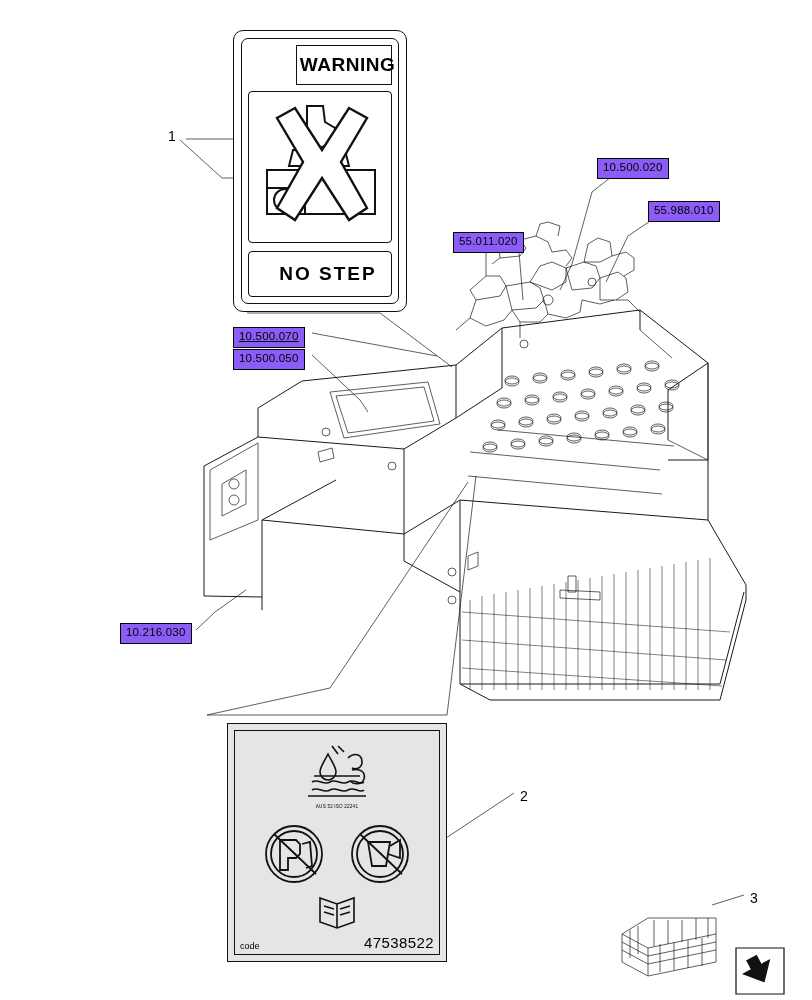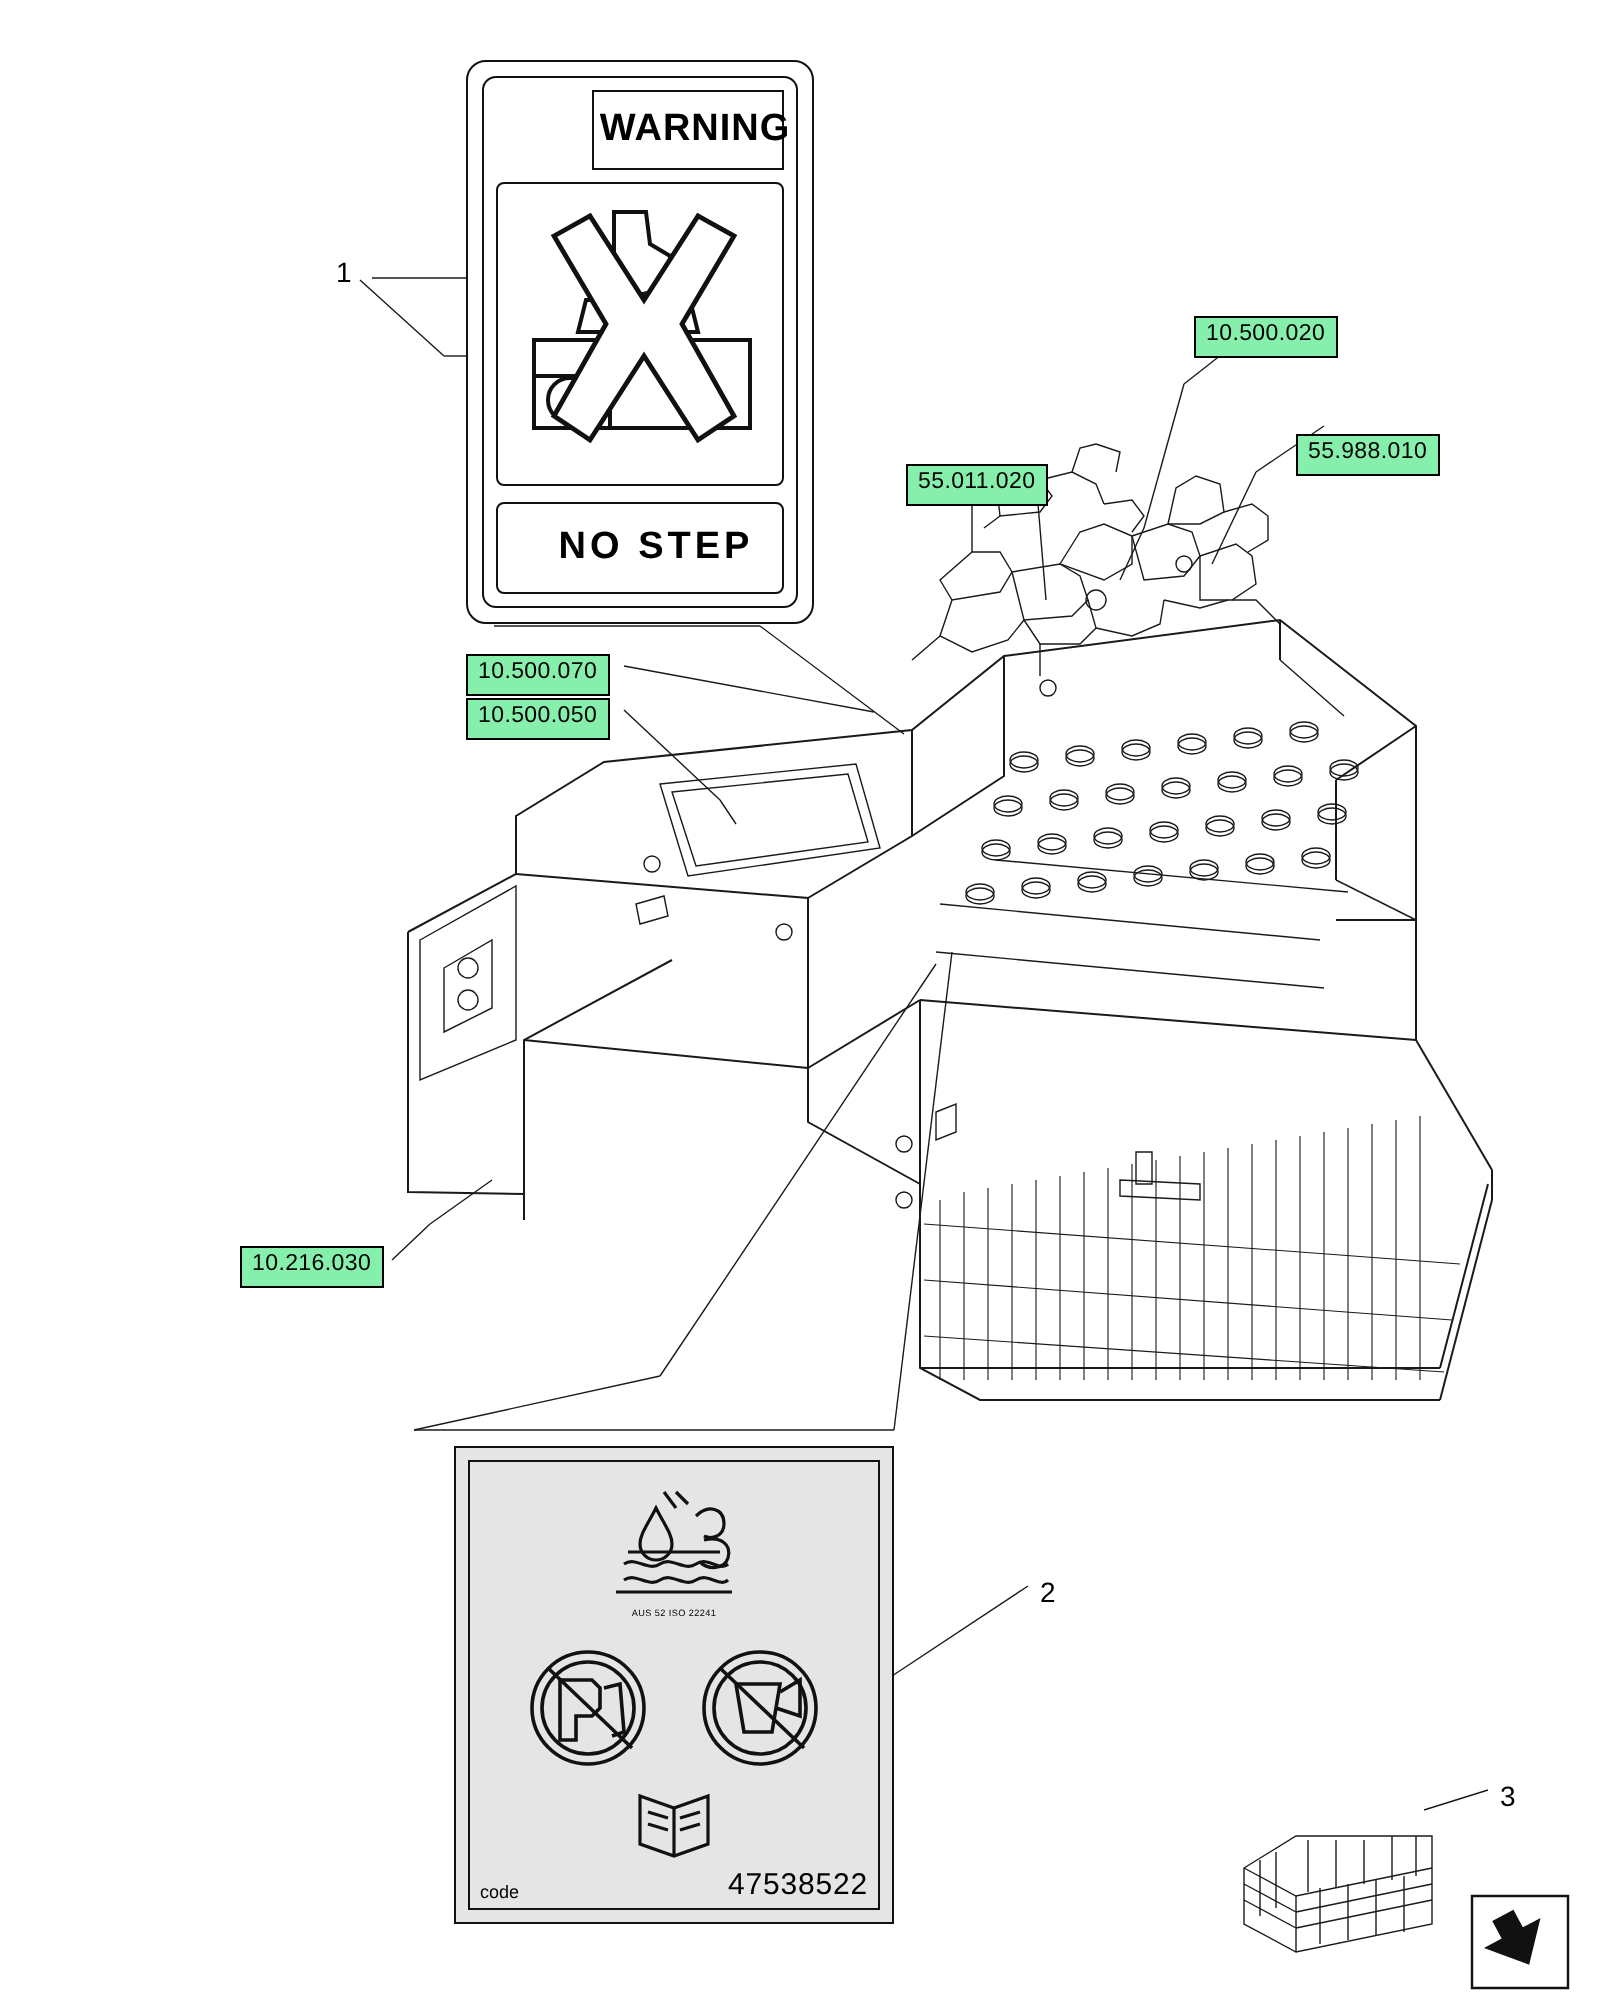--- a/index.html
+++ b/index.html
@@ -9,21 +9,21 @@
 
   svg { display:block; }
   .ink { fill:none; stroke:#1a1a1a; stroke-width:1; }
   .ink-thin { fill:none; stroke:#1a1a1a; stroke-width:0.7; }
   .hatch { fill:none; stroke:#1a1a1a; stroke-width:0.55; }
 
   
   .callout {
     position:absolute;
     border:1px solid #000;
-    background:#86efac;
+    background:#8b5cf6;
     font-size:11.5px;
     line-height:1;
     padding:3px 5px 4px 5px;
     white-space:nowrap;
     letter-spacing:0.2px;
   }
   .idx {
     position:absolute;
     font-size:14px;
     font-weight:normal;
@@ -386,23 +386,23 @@
       <path d="M14 52 L40 66 M14 60 L40 74"></path>
       <path d="M40 66 L108 52 M40 74 L108 60"></path>
     </g>
     <g>
       <path d="M128 58 L176 58 L176 104 L128 104 Z" fill="none" stroke="#111" stroke-width="1.2"></path>
       <path d="M136 66 L156 66 L156 76 L166 76 L150 94 L134 76 L144 76 L144 66 Z" transform="rotate(-28 150 80)" fill="#111"></path>
     </g>
   </svg>
 
   <div class="callout" style="left:597px; top:158px;">10.500.020</div>
-  <div class="callout" style="left:648px; top:217px;">55.988.010</div>
+  <div class="callout" style="left:648px; top:201px;">55.988.010</div>
   <div class="callout" style="left:453px; top:232px;">55.011.020</div>
-  <div class="callout" style="left:233px; top:327px;">10.500.070</div>
+  <div class="callout" style="left:233px; top:327px;text-decoration:underline;">10.500.070</div>
   <div class="callout" style="left:233px; top:349px;">10.500.050</div>
   <div class="callout" style="left:120px; top:623px;">10.216.030</div>
 
   <div class="idx" style="left:168px; top:128px;">1</div>
   <div class="idx" style="left:520px; top:788px;">2</div>
   <div class="idx" style="left:750px; top:890px;">3</div>
 
 </div>
 
 </body></html>

